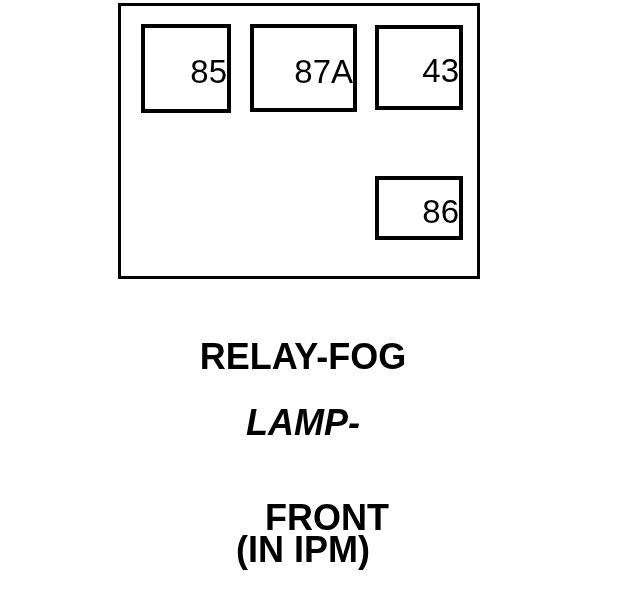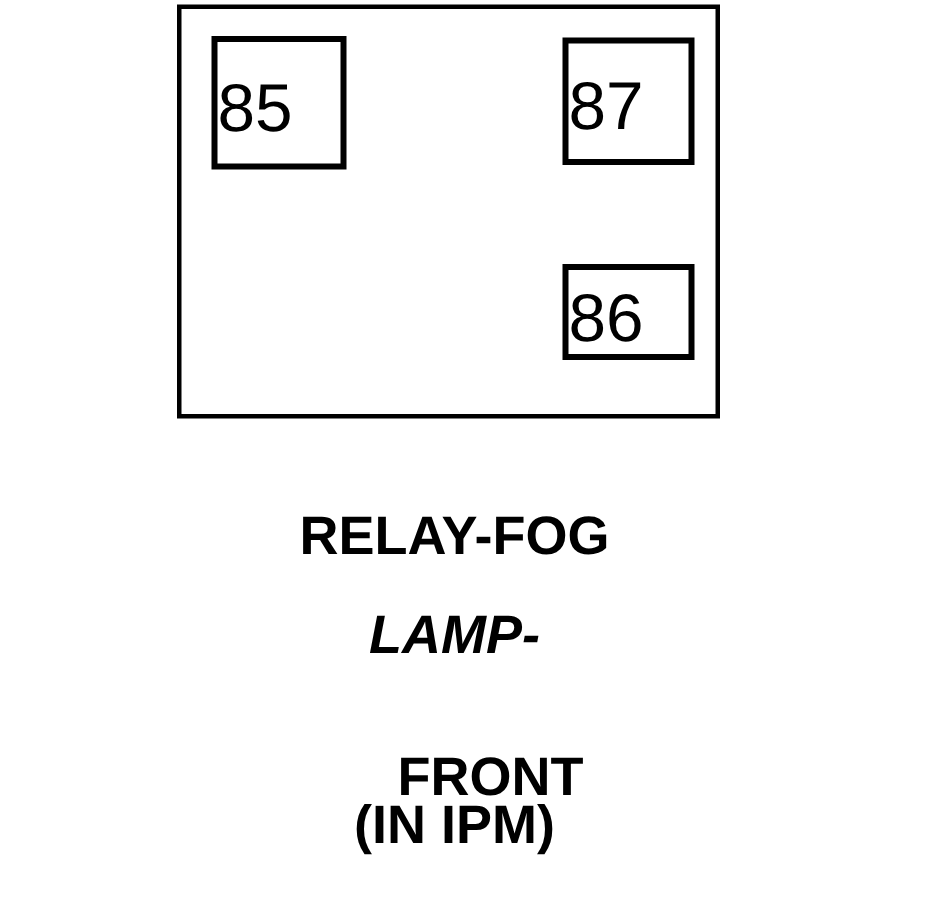--- a/index.html
+++ b/index.html
@@ -27,23 +27,23 @@
     box-sizing: border-box;
     background: var(--bg-color, #ffffff);
   }
   
   .pin {
     position: absolute;
     border: 4px solid var(--line-color, #000000);
     box-sizing: border-box;
     display: flex;
     align-items: center;
-    justify-content: flex-start;
+    justify-content: flex-end;
     padding-top: 6px;
-    font-size: 45px;
+    font-size: 33px;
     font-weight: 400;
     line-height: 1;
     letter-spacing: 0px;
   }
   .pin-85  { left: 20px;  top: 18px;  width: 90px;  height: 89px; }
   .pin-87A { left: 129px; top: 18px;  width: 107px; height: 88px; }
   .pin-87  { left: 254px; top: 19px;  width: 88px;  height: 85px; }
   .pin-30  { left: 21px;  top: 170px; width: 89px;  height: 86px; }
   .pin-86  { left: 254px; top: 170px; width: 88px;  height: 64px; }
 
@@ -65,22 +65,25 @@
 </style>
 </head>
 <body>
 
 <div class="canvas">
 
   <div class="relay-outline">
     <div class="pin pin-85">
       <span>85</span>
     </div>
+    <div class="pin pin-87A">
+      <span>87A</span>
+    </div>
     <div class="pin pin-87">
-      <span>87</span>
+      <span>43</span>
     </div>
     <div class="pin pin-86">
       <span>86</span>
     </div>
   </div>
 
   <div>
     <div class="caption-line caption-line-1">RELAY-FOG</div>
     <div class="caption-line caption-line-2">LAMP-</div>
     <div class="caption-line caption-line-3">FRONT</div>

